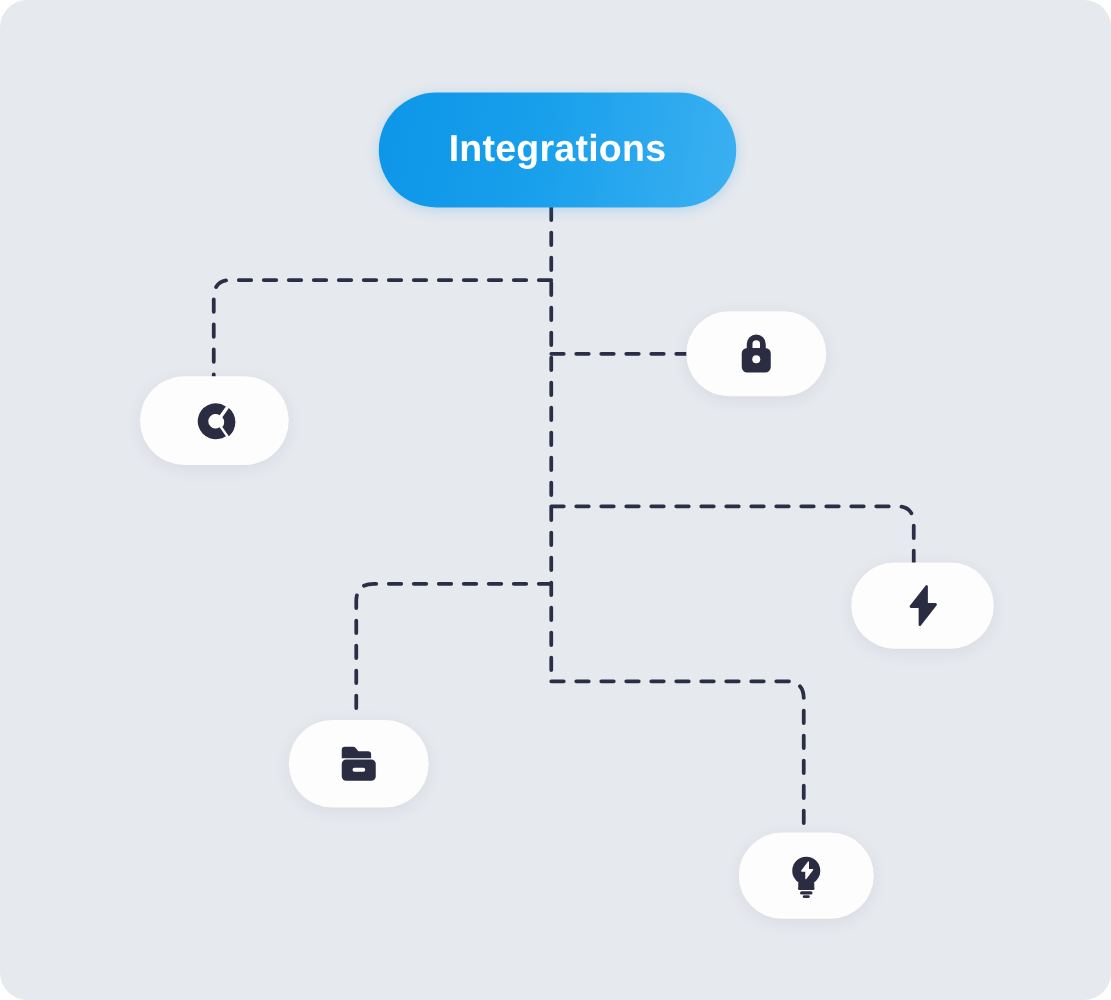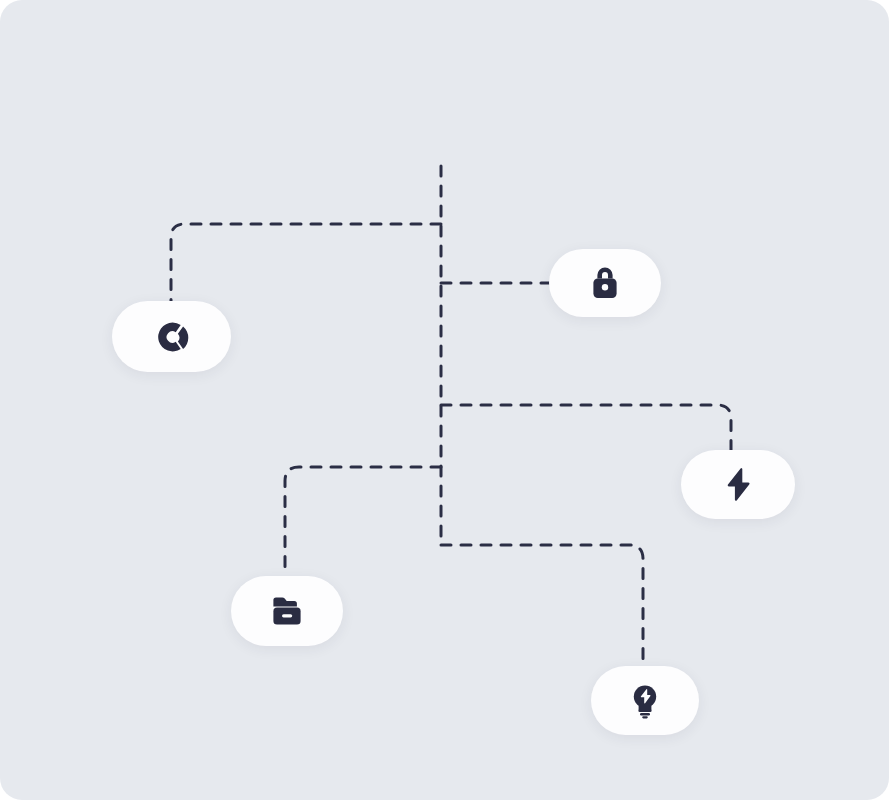--- a/index.html
+++ b/index.html
@@ -90,20 +90,23 @@
       <path d="M441 283 L549 283"></path>
 
       <path d="M441 405 L717 405 Q731 405 731 419 L731 450"></path>
 
       <path d="M441 467 L299 467 Q285 467 285 481 L285 576"></path>
 
       <path d="M441 545 L629 545 Q643 545 643 559 L643 666"></path>
     </g>
   </svg>
 
+  <div class="root-pill">
+    <span class="root-pill-label">Integrations</span>
+  </div>
 
   <div class="node node-chart">
     <span>
       <svg width="34" height="34" viewBox="0 0 34 34" xmlns="http://www.w3.org/2000/svg">
         <path fill="#2a2c42" d="M17.6 2.6a14.4 14.4 0 1 0 8.1 26.3l-5.0-7.1a5.8 5.8 0 1 1 0.0-9.6l5.0-7.1a14.3 14.3 0 0 0-8.1-2.5z"></path>
         <path fill="#2a2c42" d="M28.1 6.4l-5.2 7.4a6.0 6.0 0 0 1 0 7.8l5.2 7.4a14.9 14.9 0 0 0 0-22.6z"></path>
       </svg>
     </span>
   </div>
 

